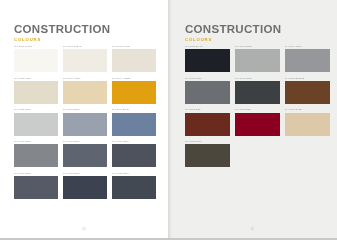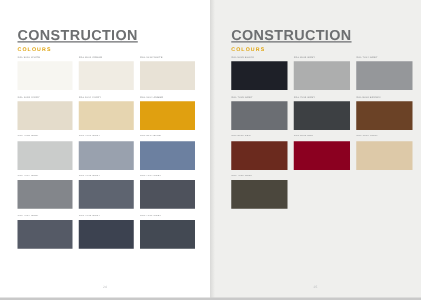--- a/index.html
+++ b/index.html
@@ -51,21 +51,20 @@
   .page-right .header {
     left: 17px;
   }
   .title {
     font-size: 11.5px;
     font-weight: bold;
     letter-spacing: 0.3px;
     color: #6d6f71;
     line-height: 12px;
     white-space: nowrap;
-    text-decoration: underline;
   }
   .subtitle {
     font-size: 4.2px;
     font-weight: bold;
     letter-spacing: 0.9px;
     color: #e0a615;
     margin-top: 1.5px;
     line-height: 5px;
     white-space: nowrap;
   }

